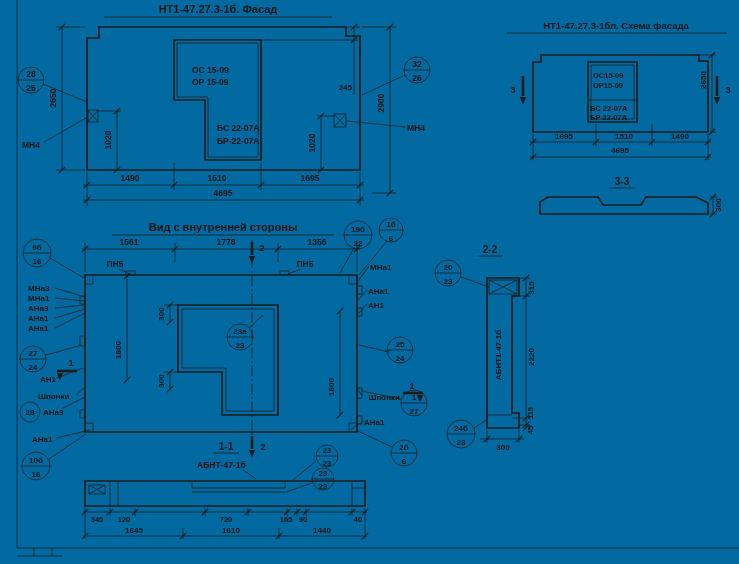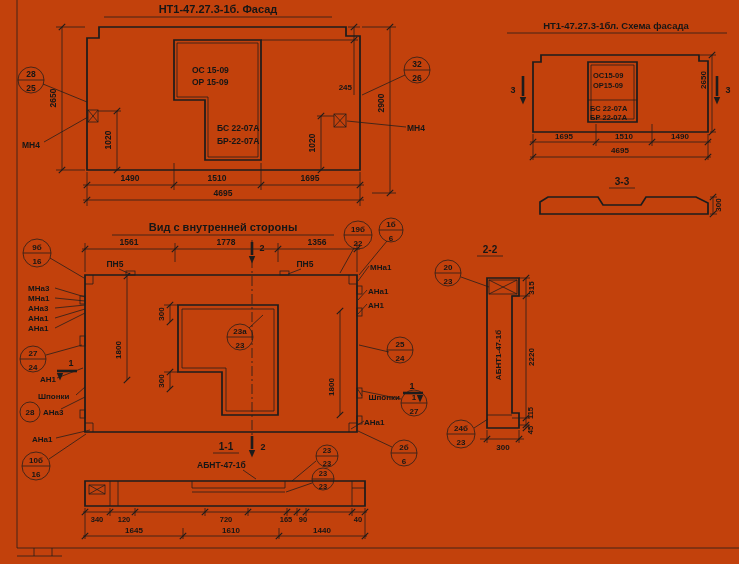--- a/index.html
+++ b/index.html
@@ -1,16 +1,16 @@
 <!DOCTYPE html>
 <html><head>
 <meta charset="utf-8">
 <style>
   html,body{margin:0;padding:0;background:#e8e6e0;}
-  #sheet{position:relative;width:739px;height:564px;background:#c2410c;overflow:hidden;}
+  #sheet{position:relative;width:739px;height:564px;background:#0369a1;overflow:hidden;}
   svg{position:absolute;left:0;top:0;}
   text{fill:#161616;font-family:"Liberation Sans",sans-serif;font-weight:bold;}
   .t11{font-size:11px}.t10{font-size:10px}.t95{font-size:9.5px}.t9{font-size:9px}
   .t85{font-size:8.5px}.t8{font-size:8px}.t75{font-size:7.5px}
   .mid{text-anchor:middle}.end{text-anchor:end}
   .thick{fill:none;stroke:#1c1c1c;stroke-width:1.7;stroke-linejoin:miter}
   .thin{fill:none;stroke:#1c1c1c;stroke-width:.75}
   .sec{fill:none;stroke:#1c1c1c;stroke-width:2.6}
   .dash{fill:none;stroke:#1c1c1c;stroke-width:.8;stroke-dasharray:10 3 2 3}
 </style>

